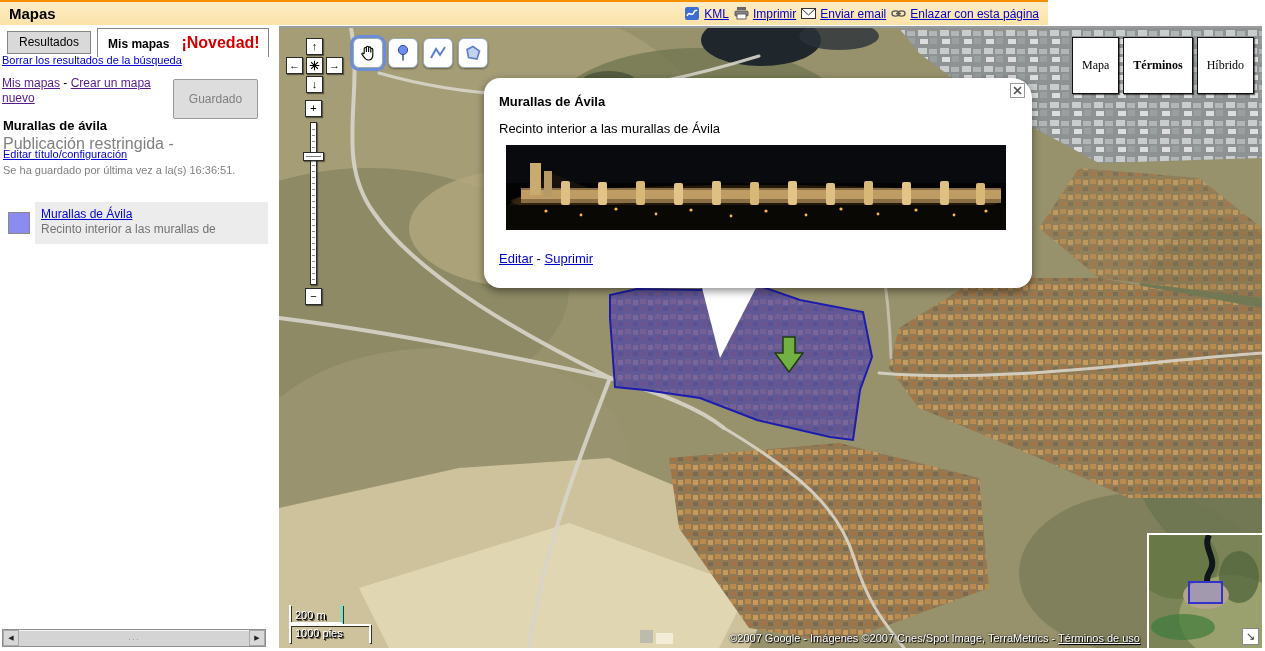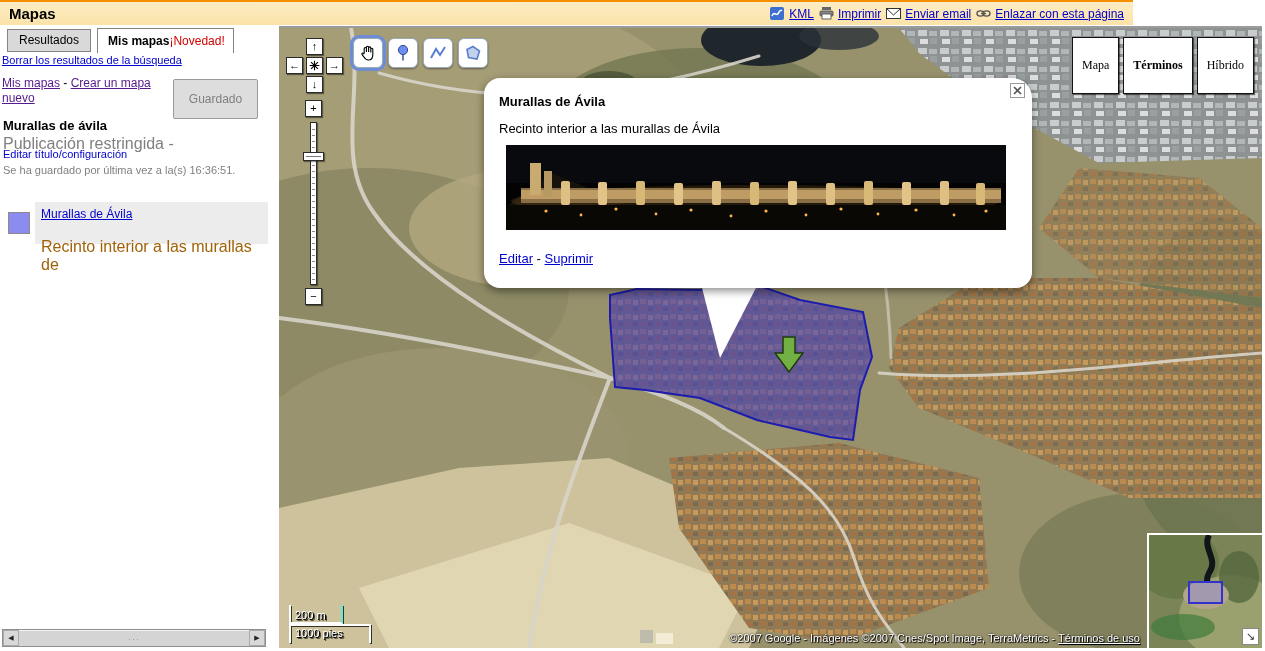--- a/index.html
+++ b/index.html
@@ -1,53 +1,53 @@
 <!DOCTYPE html>
 <html><head>
 <meta charset="utf-8">
 <style>
   * { box-sizing: border-box; margin: 0; padding: 0; }
   html,body { background:#fff; }
   body { font-family:"Liberation Sans", sans-serif; }
   .screen { position:relative; width:1265px; height:651px; background:#fff; overflow:hidden; }
 
   
-  .header { position:absolute; top:0; left:0; width:1133px; height:25px;
+  .header { position:absolute; top:0; left:0; width:1048px; height:25px;
     background:linear-gradient(#fdedc5,#fbe2a8); border-top:2px solid #f59000;
     display:flex; justify-content:space-between; align-items:center; padding:0 9px; }
   .app-title { font-size:15px; font-weight:bold; color:#000; }
   .hlinks { display:flex; align-items:center; gap:5px; }
   .hlink { display:inline-flex; align-items:center; gap:4px; color:#0000cc; font-size:12px;
     text-decoration:underline; cursor:pointer; }
   .hicon { display:inline-block; width:15px; height:13px; }
 
   
   .sidebar { position:absolute; top:26px; left:0; width:279px; height:625px; font-size:12px; }
   .tabs { position:absolute; top:2px; left:7px; display:flex; align-items:center; }
   .tab { border:1px solid #848484; background:#d9d9d9; padding:3px 11px 4px; font-size:12px; cursor:pointer; }
   .tab.active { background:#fff; border-bottom:none; font-weight:bold; padding:5px 8px 5px 10px; margin-left:6px; }
-  .badge { color:#d40000; font-weight:normal; font-size:12px; margin-left:0; }
+  .badge { color:#d40000; font-weight:bold; font-size:16px; margin-left:12px; }
   .clear-link { position:absolute; top:28px; left:2px; font-size:11px; color:#0000cc;
     text-decoration:underline; cursor:pointer; }
   .maps-row { position:absolute; top:50px; left:2px; width:270px; font-size:12px; line-height:15px; }
   .saved-btn { float:right; margin:3px 14px 4px 8px; width:85px; height:40px; background:#ddd;
     border:1px solid #999; border-radius:2px; color:#808080; font-size:12px;
     font-family:"Liberation Sans",sans-serif; }
   .vlink { color:#551a8b; text-decoration:underline; cursor:pointer; }
   .map-title { position:absolute; top:92px; left:3px; font-size:13px; font-weight:bold; color:#000; }
   .pub-status { position:absolute; top:109px; left:3px; font-size:16px; color:#808080; }
   .edit-settings { position:absolute; top:122px; left:3px; font-size:11px; color:#0000cc;
-    cursor:pointer; }
+    text-decoration:underline; cursor:pointer; }
   .last-saved { position:absolute; top:137px; left:3px; width:235px; font-size:11px; color:#808080; line-height:14px; }
   .feature-swatch { position:absolute; top:186px; left:8px; width:22px; height:22px;
     background:#8c8cf0; border:1px solid #8a8a8a; cursor:pointer; }
   .feature-box { position:absolute; top:176px; left:35px; width:233px; height:42px;
     background:#ececec; padding:5px 6px; }
   .feature-title { font-size:12px; color:#0000cc; text-decoration:underline; cursor:pointer; }
-  .feature-desc { font-size:16px; color:#a16207; margin-top:17px; }
+  .feature-desc { font-size:12px; color:#737373; margin-top:1px; }
   .hscroll { position:absolute; bottom:4px; left:2px; width:264px; height:18px;
     border:1px solid #8e8e8e; background:#e4e4e4; display:flex; align-items:stretch; }
   .hs-btn { width:16px; background:#d8d8d8; border:1px solid #aaa; font-size:7px; color:#222;
     display:flex; align-items:center; justify-content:center; cursor:pointer; }
   .hs-track { flex:1; background:#d4d4d4; border-top:1px solid #f4f4f4; display:flex;
     align-items:center; justify-content:center; color:#9a9a9a; font-size:9px; letter-spacing:1px; cursor:pointer; }
 
   
   .map { position:absolute; left:279px; top:26px; width:983px; height:622px;
     border-top:2px solid #9b9b9b; background:#97916c; overflow:hidden; }

